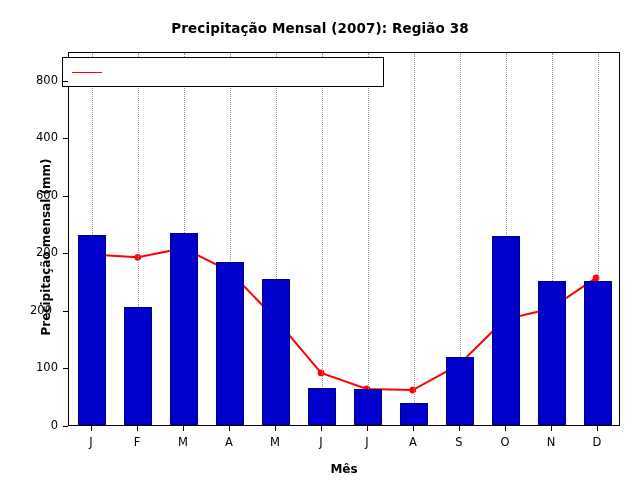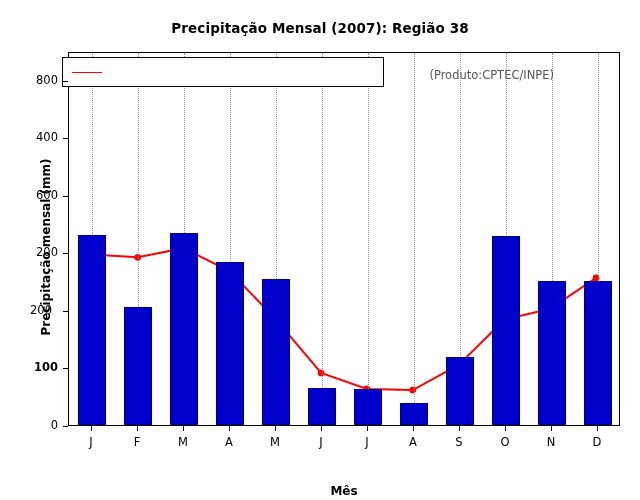--- a/index.html
+++ b/index.html
@@ -110,21 +110,20 @@
   }
   #xlabel {
     position: absolute;
     left: 68px;
     top: 462px;
     width: 552px;
     text-align: center;
     font-size: 12px;
     font-weight: bold;
     color: #000000;
-    margin-top: 22px;
   }
   #legend-box {
     position: absolute;
     left: 62px;
     top: 57px;
     width: 322px;
     height: 30px;
     border: 1px solid #000000;
     background: #ffffff;
     box-sizing: border-box;
@@ -206,26 +205,25 @@
       <div class="bar" style="left: 468.74px; width: 28.52px; height: 144.422px; background: rgb(0, 0, 204);"></div>
       <div class="bar" style="left: 514.74px; width: 28.52px; height: 143.846px; background: rgb(0, 0, 204);"></div>
     </div>
 
   <div id="xlabel">Mês</div>
 
   <div id="legend-box">
     <div id="legend-line"></div>
   </div>
 
-  <div id="producer-note">(Produto:CPTEC/INPE)</div>
 
 <div class="ytick-mark" style="left: 63px; top: 426px;"></div>
     <div class="ytick-label" style="left: 14px; top: 418px; width: 44px;">0</div>
     <div class="ytick-mark" style="left: 63px; top: 368.462px;"></div>
-    <div class="ytick-label" style="left: 14px; top: 360.462px; width: 44px; font-weight: bold;">100</div>
+    <div class="ytick-label" style="left: 14px; top: 360.462px; width: 44px;">100</div>
     <div class="ytick-mark" style="left: 63px; top: 310.923px;"></div>
     <div class="ytick-label" style="left: 8px; top: 302.923px; width: 44px;">200</div>
     <div class="ytick-mark" style="left: 63px; top: 253.385px;"></div>
     <div class="ytick-label" style="left: 14px; top: 245.385px; width: 44px;">200</div>
     <div class="ytick-mark" style="left: 63px; top: 195.846px;"></div>
     <div class="ytick-label" style="left: 14px; top: 187.846px; width: 44px;">600</div>
     <div class="ytick-mark" style="left: 63px; top: 138.308px;"></div>
     <div class="ytick-label" style="left: 14px; top: 130.308px; width: 44px;">400</div>
     <div class="ytick-mark" style="left: 63px; top: 80.7692px;"></div>
     <div class="ytick-label" style="left: 14px; top: 72.7692px; width: 44px;">800</div>

